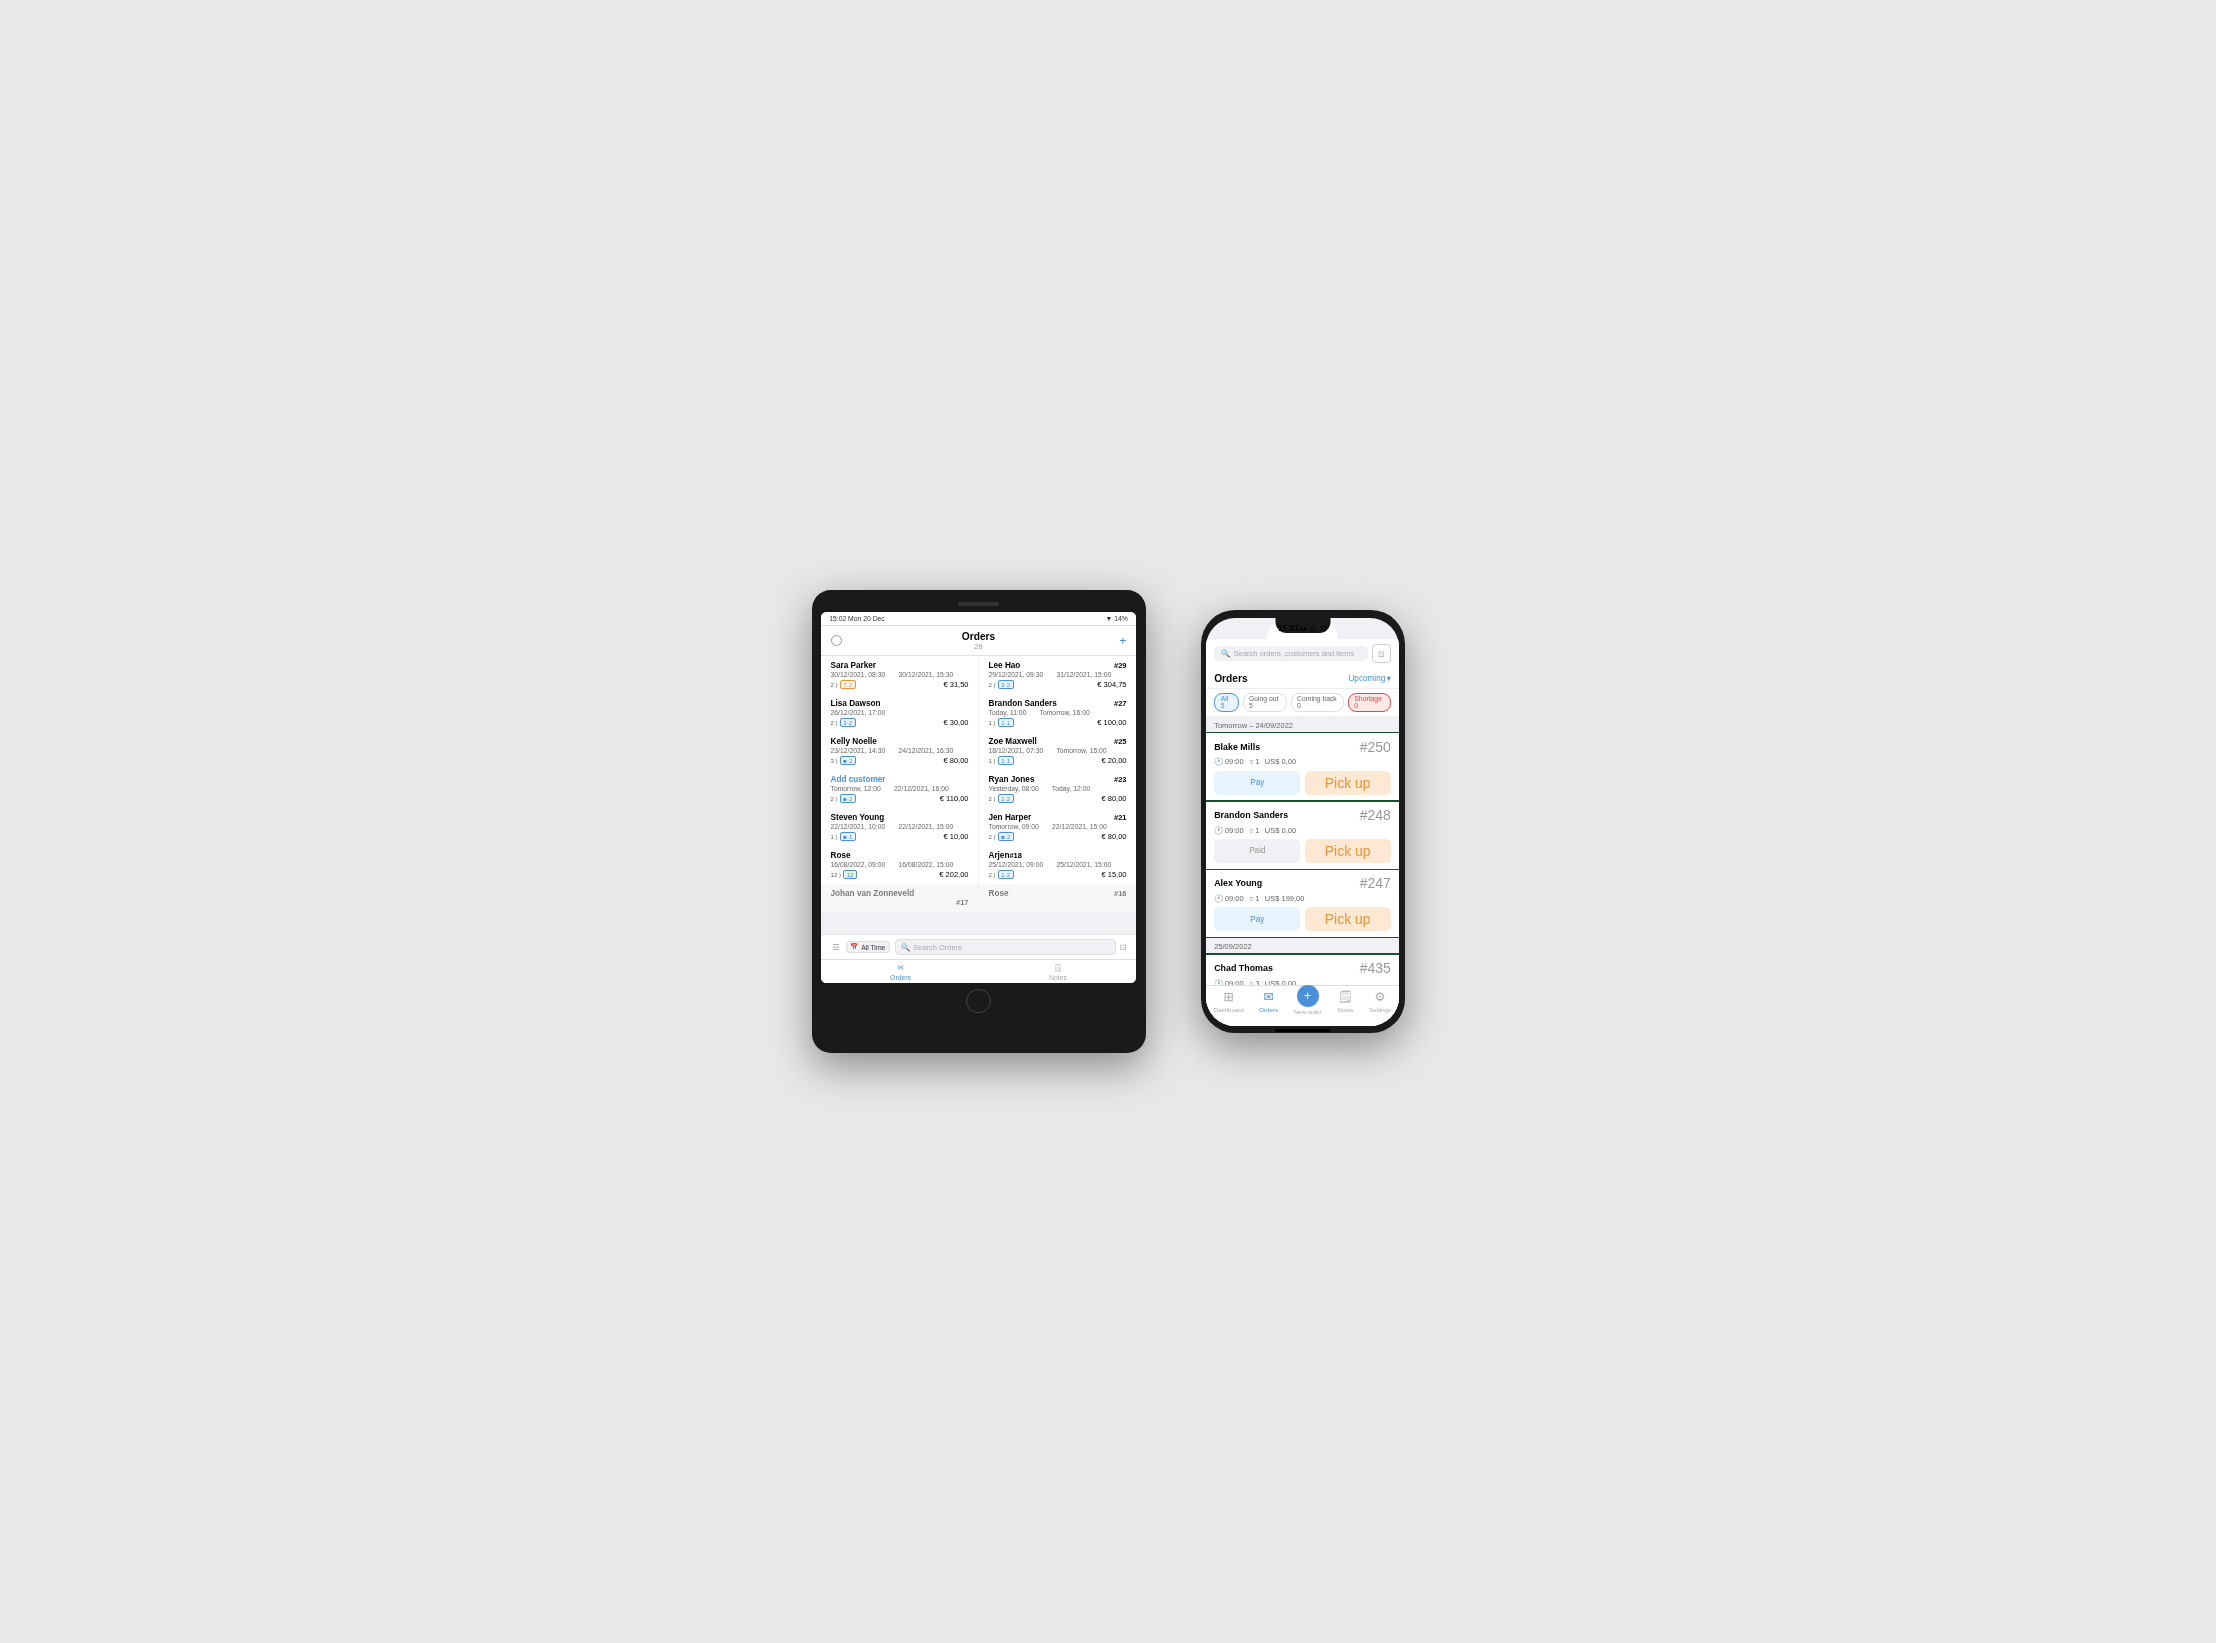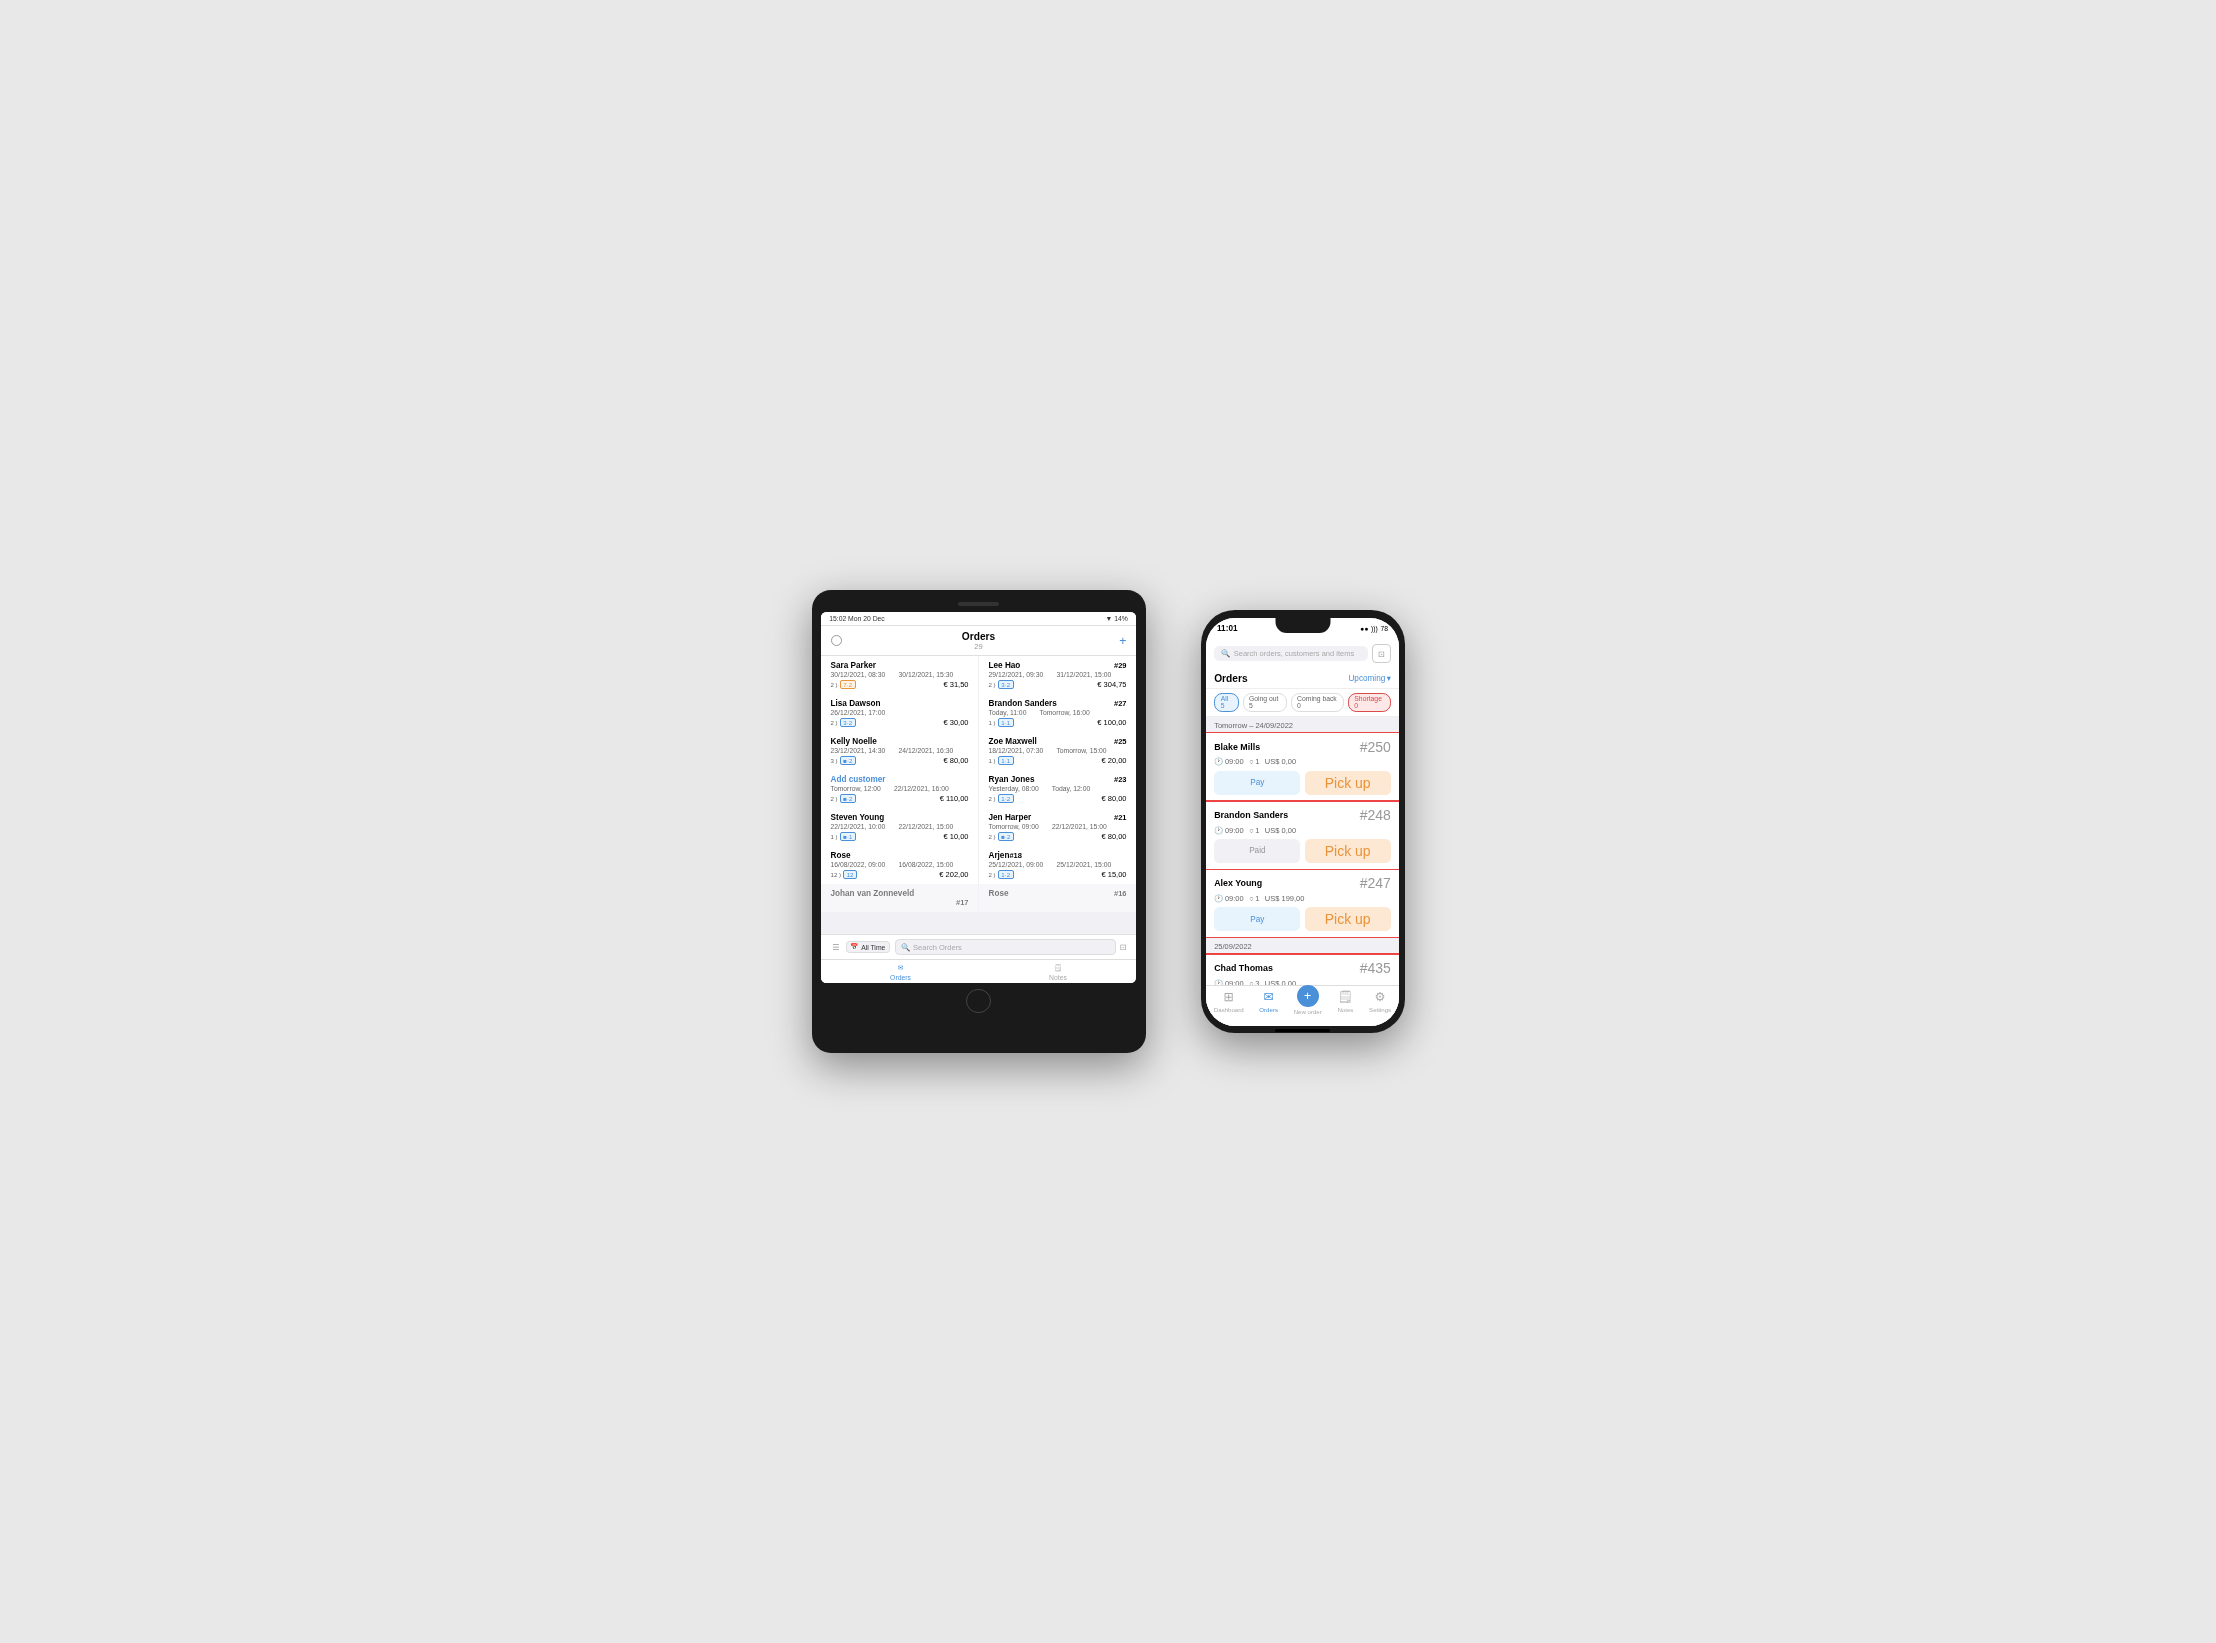--- a/index.html
+++ b/index.html
@@ -282,20 +282,21 @@
       color: #000;
       z-index: 1;
     }
     .iphone-screen {
       background: #f0f0f5;
       border-radius: 29px;
       height: 408px;
       overflow: hidden;
       display: flex;
       flex-direction: column;
+      align-items: center;
     }
     .iphone-content {
       flex: 1;
       overflow: hidden;
       display: flex;
       flex-direction: column;
       background: #f0f0f5;
     }
     .iphone-search-bar {
       background: #fff;
@@ -369,21 +370,21 @@
       border-color: #d94a4a;
     }
     .chip.inactive {
       background: #fff;
       color: #666;
       border-color: #ddd;
     }
     .iphone-list {
       flex: 1;
       overflow: hidden;
-      background: #ef4444;
+      background: #14532d;
     }
     .date-header {
       padding: 4.1px 8.2px 2px 8.2px;
       font-size: 7.5px;
       color: #666;
       background: #f0f0f5;
     }
     .order-card {
       background: #fff;
       margin: 1.4px 0;

